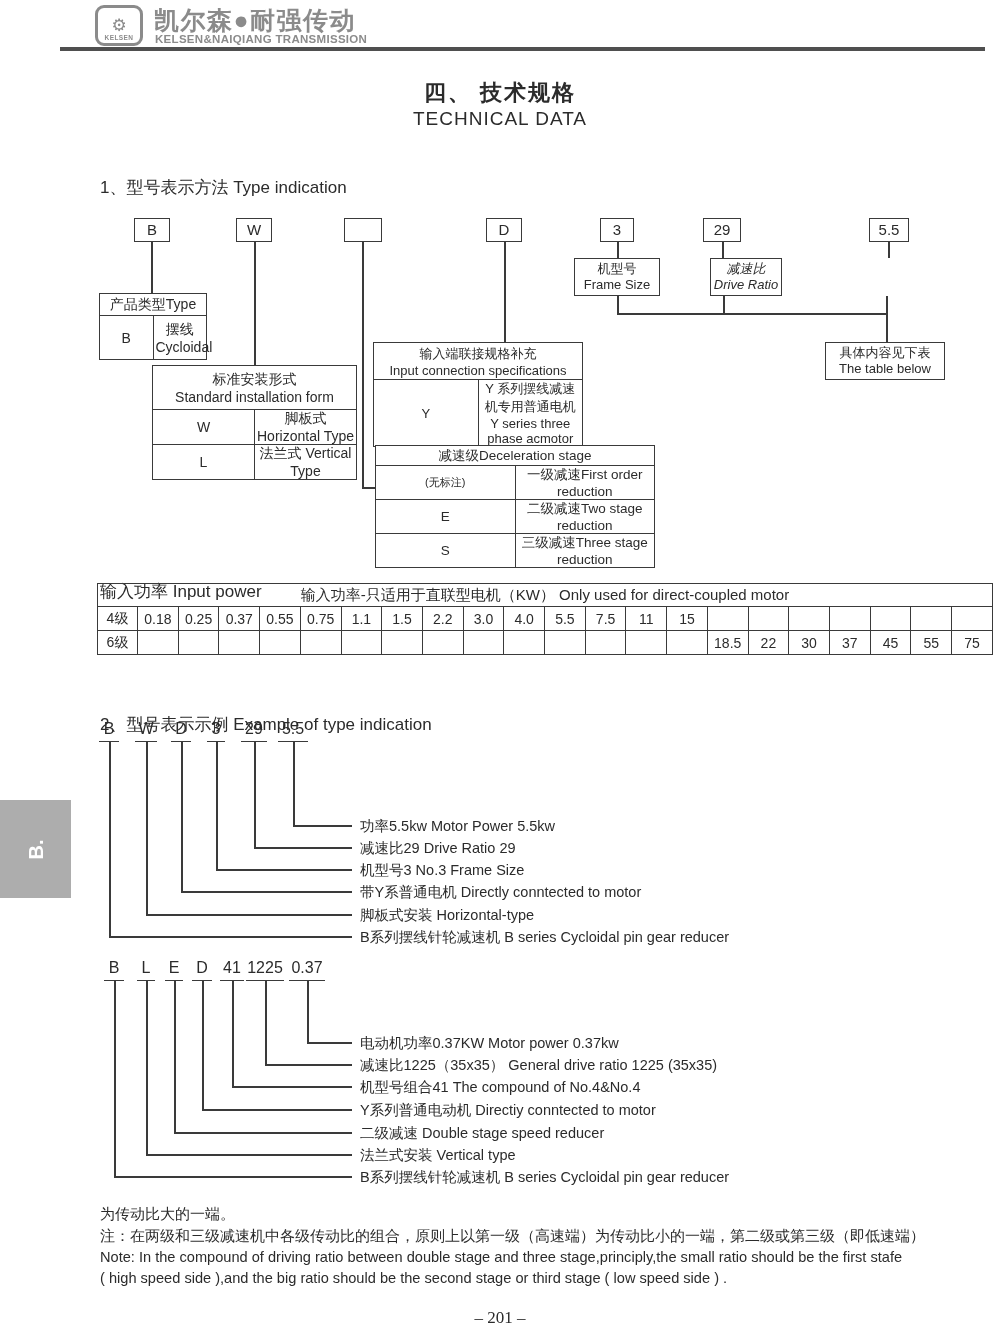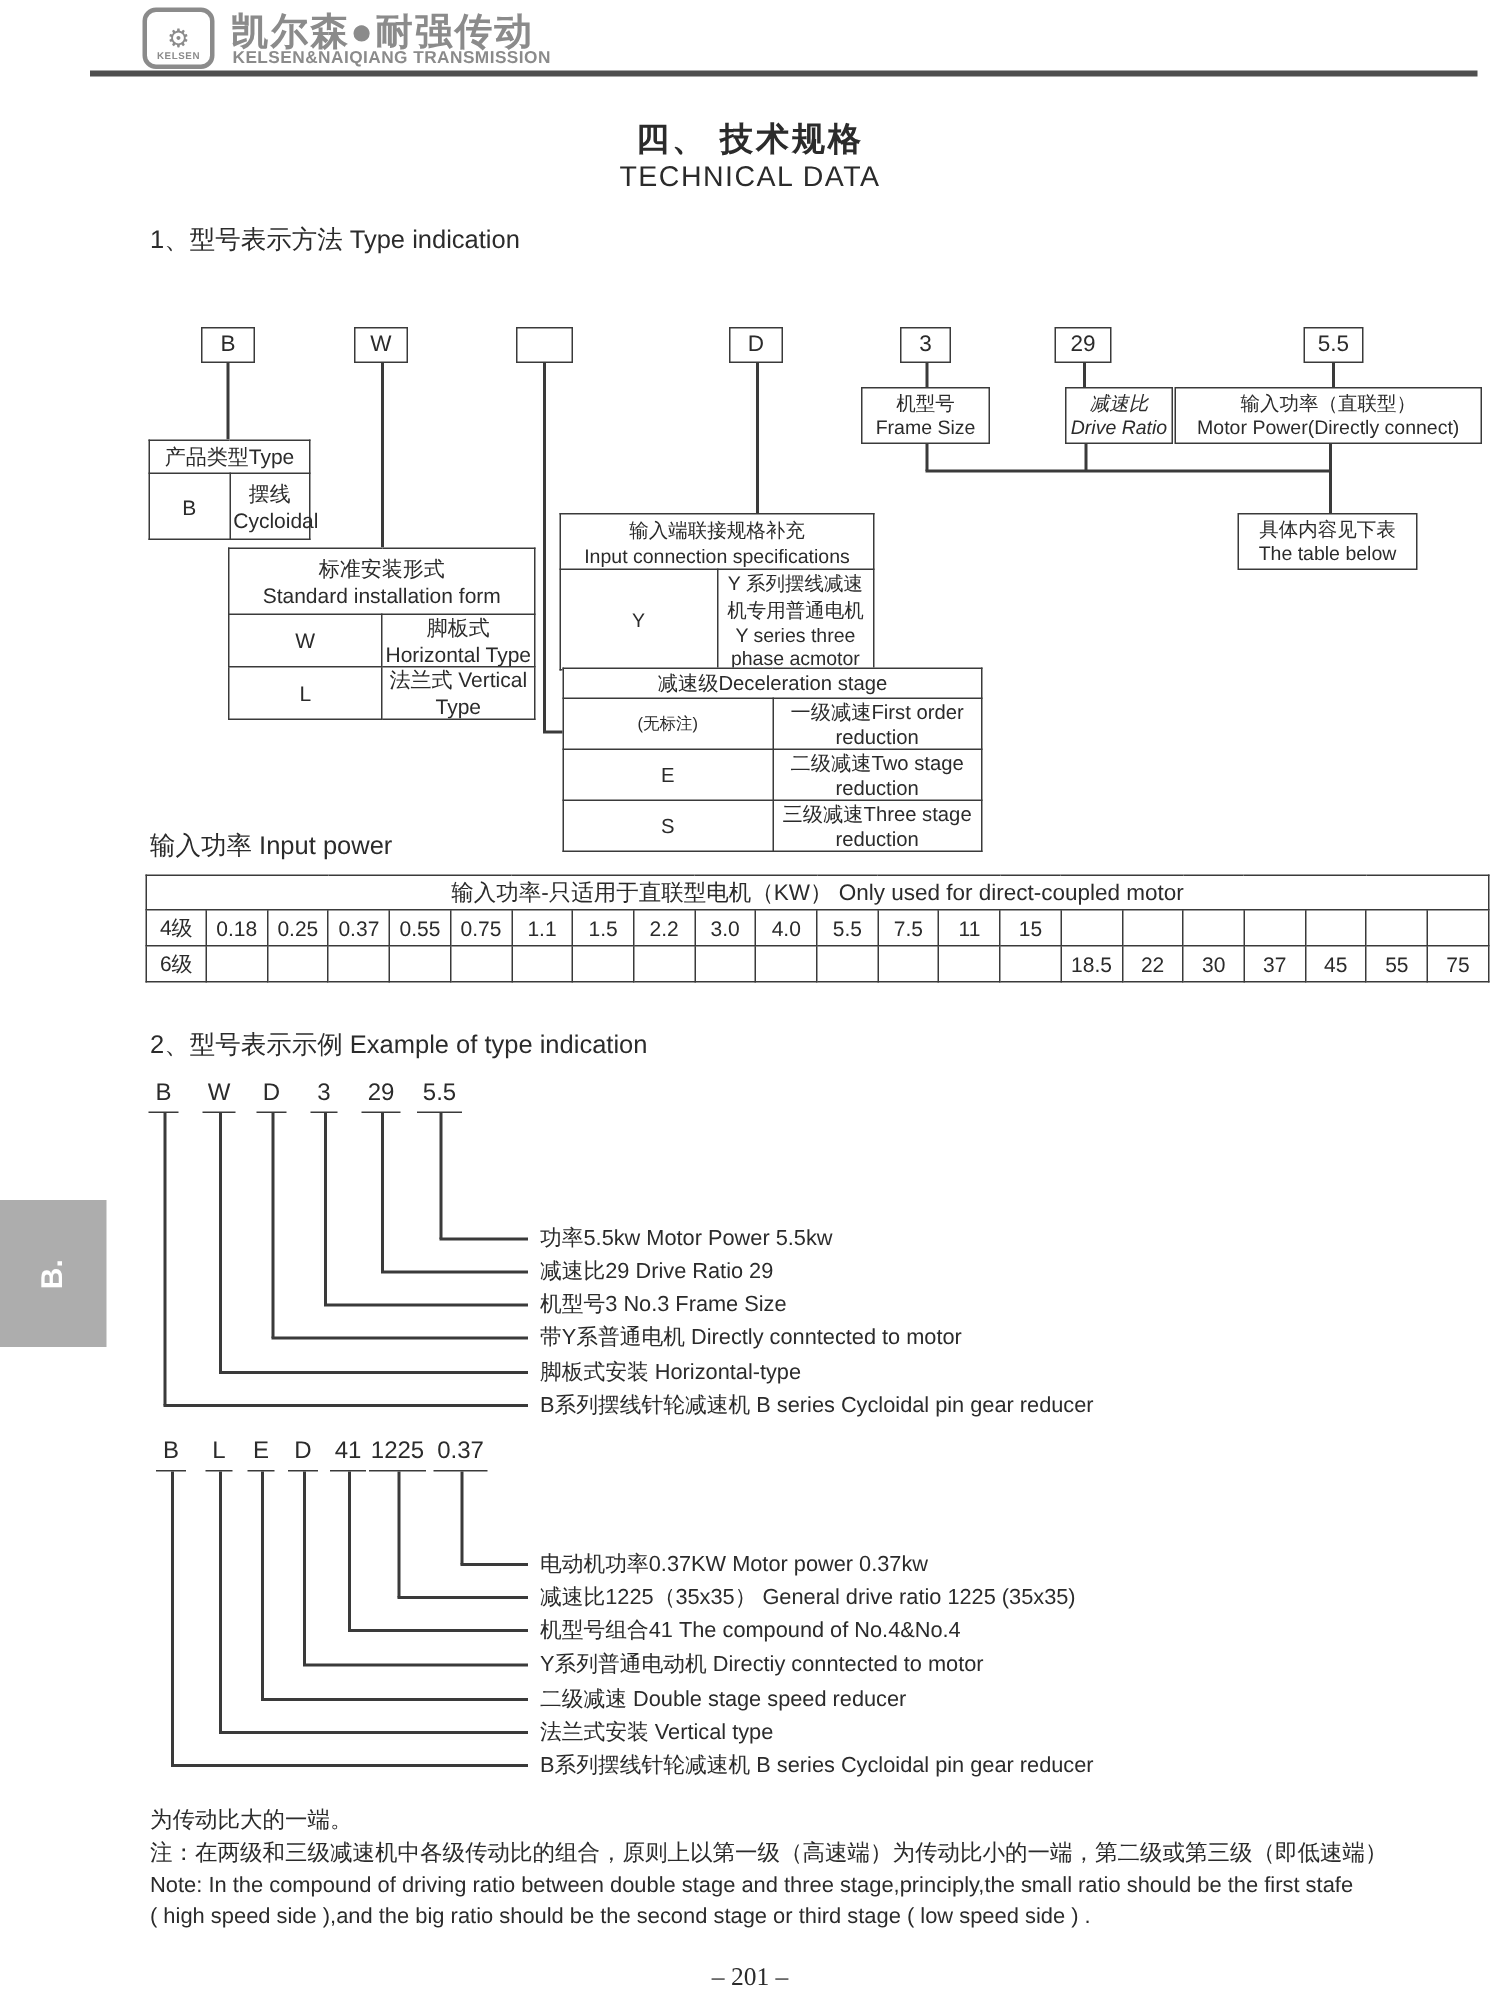--- a/index.html
+++ b/index.html
@@ -18,21 +18,21 @@
             border-radius:9px;display:flex;flex-direction:column;align-items:center;justify-content:flex-end;box-sizing:border-box;}
   .logo-gear{font-size:17px;line-height:17px;color:var(--gray);margin-bottom:0px;}
   .logo-word{font-size:6.5px;font-weight:bold;color:var(--gray);letter-spacing:0.4px;margin-bottom:2px;}
   .brand-cn{position:absolute;left:154px;top:4px;font-size:25px;font-weight:bold;color:var(--gray);letter-spacing:1.5px;}
   .brand-en{position:absolute;left:155px;top:33px;font-size:11.5px;font-weight:bold;color:var(--gray);letter-spacing:0.3px;}
   .head-rule{position:absolute;left:60px;top:47px;width:925px;height:4px;background:#4f4f4f;}
 
   
   .title-cn{position:absolute;left:0;top:78px;width:1000px;text-align:center;font-size:22px;font-weight:bold;letter-spacing:2px;}
   .title-en{position:absolute;left:0;top:108px;width:1000px;text-align:center;font-size:19px;letter-spacing:1px;}
-  .sec-head{position:absolute;font-size:17px;}
+  .sec-head{position:absolute;font-size:17px;margin-top:28px;}
 
   
   .codebox{position:absolute;box-sizing:border-box;border:1.5px solid var(--line);height:24px;
            line-height:21px;text-align:center;font-size:15px;background:#fff;}
   .lblbox{position:absolute;box-sizing:border-box;border:1.5px solid var(--line);text-align:center;
           font-size:13px;line-height:16px;padding:2px 1px;background:#fff;}
   .vl{position:absolute;width:1.5px;background:var(--line);}
   .hl{position:absolute;height:1.5px;background:var(--line);}
 
   table.mt{position:absolute;border-collapse:collapse;table-layout:fixed;background:#fff;}
@@ -92,24 +92,20 @@
   <div class="vl" style="left:722px;top:242px;height:16px;"></div>
   <div class="vl" style="left:888px;top:242px;height:16px;"></div>
 
   <div class="lblbox" style="left:574px;top:258px;width:86px;">
     <div>机型号</div>
     <div>Frame Size</div>
   </div>
   <div class="lblbox" style="left:710px;top:258px;width:72px;font-style:italic;">
     <div>减速比</div>
     <div>Drive Ratio</div>
-  </div>
-  <div class="lblbox" style="left:783px;top:258px;width:205px;">
-    <div>输入功率（直联型）</div>
-    <div>Motor Power(Directly connect)</div>
   </div>
 
   <div class="vl" style="left:617px;top:296px;height:18px;"></div>
   <div class="vl" style="left:723px;top:296px;height:18px;"></div>
   <div class="vl" style="left:886px;top:296px;height:18px;"></div>
   <div class="hl" style="left:617px;top:313px;width:270px;"></div>
   <div class="vl" style="left:886px;top:313px;height:29px;"></div>
 
   <div class="lblbox" style="left:825px;top:342px;width:120px;">
     <div>具体内容见下表</div>

